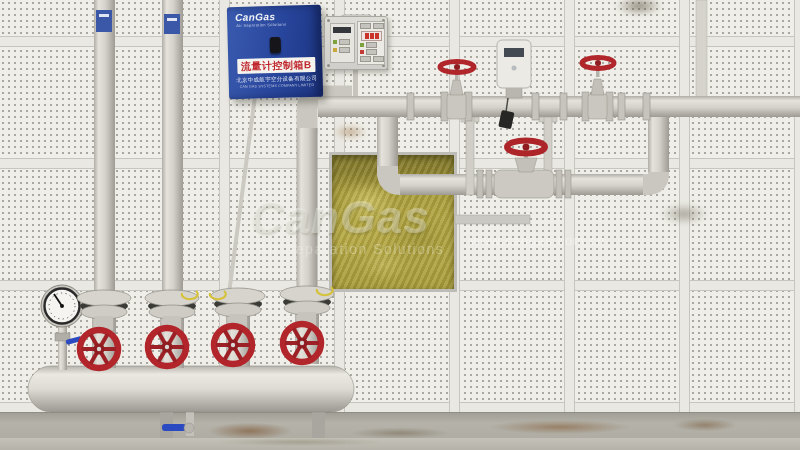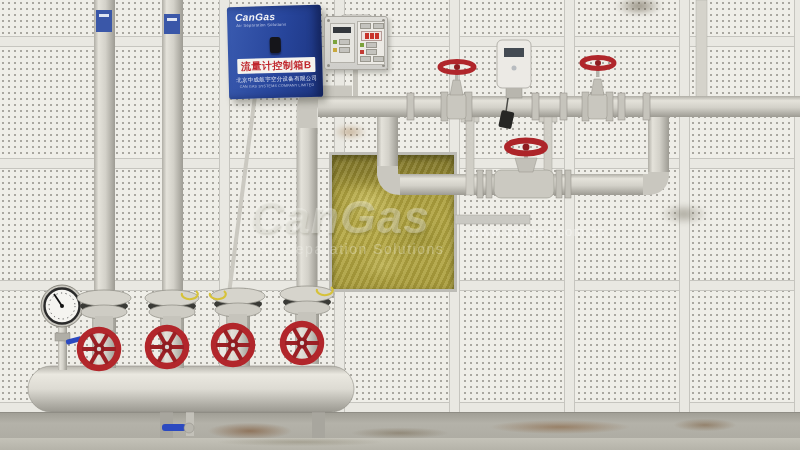--- a/index.html
+++ b/index.html
@@ -83,21 +83,21 @@
   .apanel .led.g{background:#7ba23c;}  .apanel .led.y{background:#c8a83c;}  .apanel .led.r{background:#c23b35;}
   .apanel .pill{width:9px;height:4px;background:#c4c3be;border:0.5px solid #9a988f;}
   .apanel .grpR{position:absolute;left:32px;top:4px;width:26px;height:42px;background:#eceae5;border:0.5px solid #b3b1aa;}
   .apanel .seg{position:absolute;left:3px;top:9px;width:19px;height:8px;background:#efe3e0;border:0.5px solid #b59a95;display:flex;gap:1px;align-items:center;justify-content:center;}
   .apanel .seg i{display:block;width:4px;height:6px;background:#c8322b;}
   
   .wm{position:absolute;pointer-events:none;white-space:nowrap;}
   .wm.brand{left:250px;top:190px;font-size:46px;font-weight:bold;font-style:italic;color:rgba(250,250,242,.34);letter-spacing:1px;text-shadow:1px 2px 2px rgba(70,70,40,.15);}
   .wm.tag{left:258px;top:241px;font-size:14px;color:rgba(250,250,242,.32);letter-spacing:1.5px;}
   .wm.cn{left:402px;top:184px;font-size:54px;font-weight:bold;letter-spacing:8px;color:rgba(255,255,255,.06);-webkit-text-stroke:1.3px rgba(255,255,255,.42);}
-  .wm.url{left:470px;top:224px;font-size:13px;color:rgba(255,255,255,.40);letter-spacing:1px;}
+  .wm.url{left:470px;top:233px;font-size:13px;color:rgba(255,255,255,.40);letter-spacing:1px;}
 </style>
 </head>
 <body>
 
 <div class="stage">
 
   <div class="wall"></div>
   <div class="insulation"></div>
   <div class="smudge s1"></div>
   <div class="smudge s2"></div>

